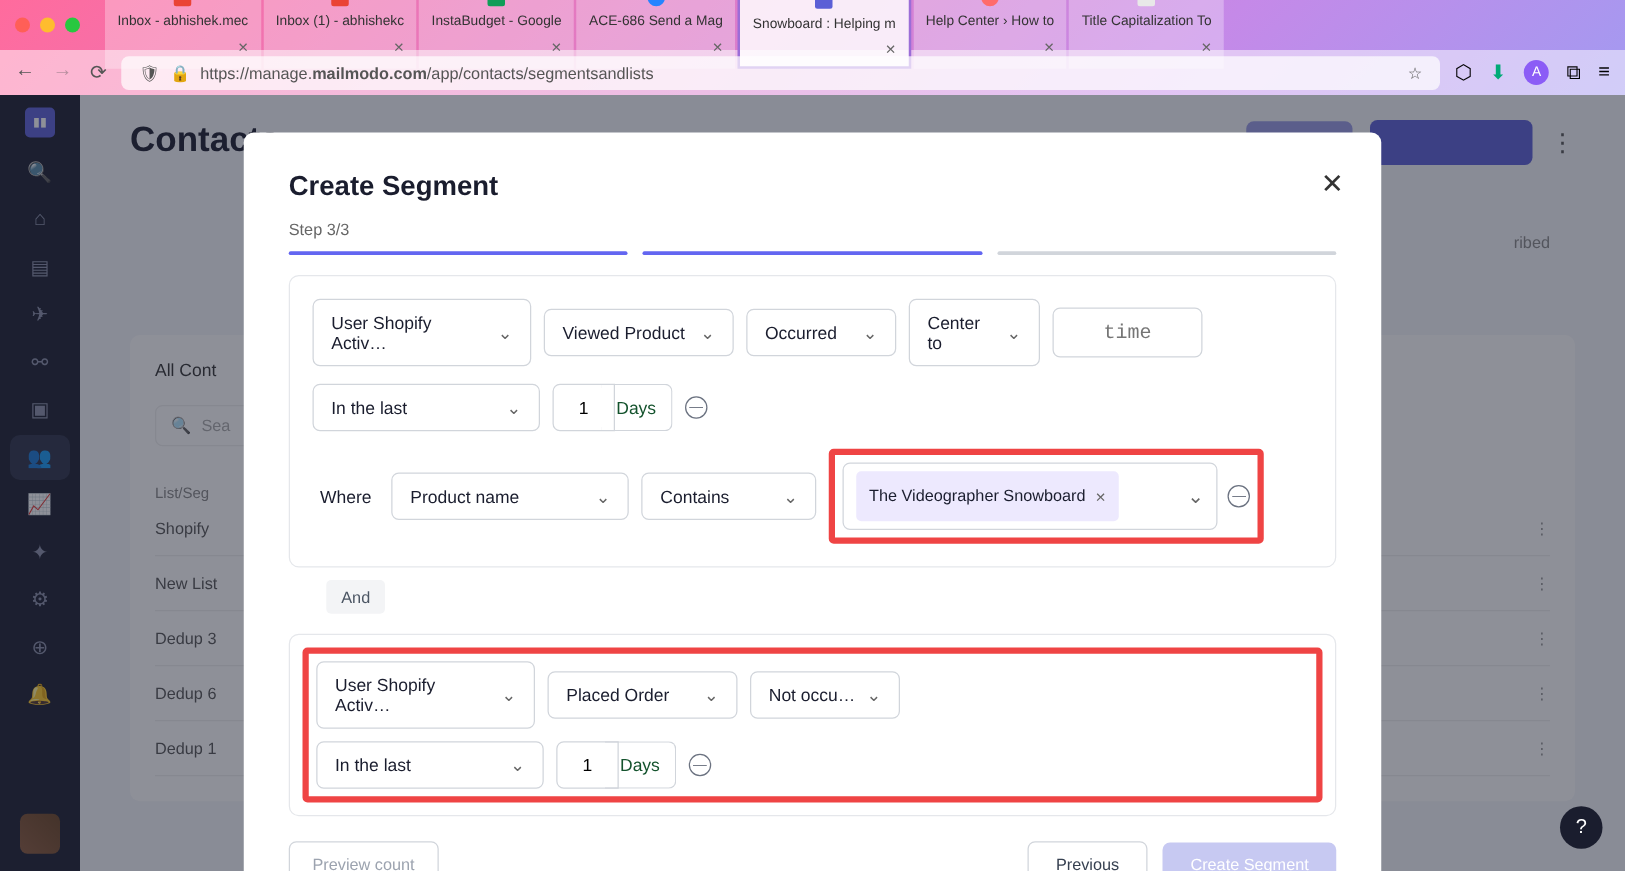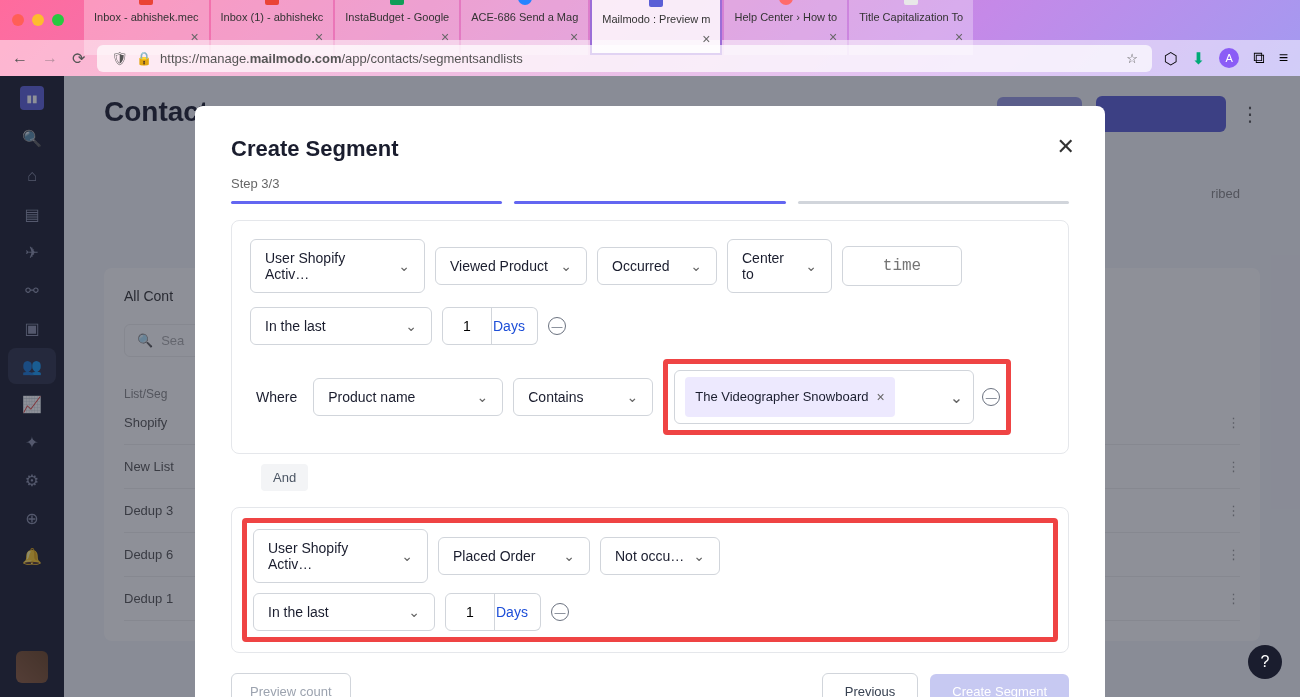--- a/index.html
+++ b/index.html
@@ -51,21 +51,21 @@
 .stepper { display: flex; gap: 12px; margin-top: 10px; }
 .step-bar { flex: 1; height: 3px; background: #d1d5db; border-radius: 2px; }
 .step-bar.done { background: #6366f1; }
 
 .condition-card { border: 1px solid #e5e7eb; border-radius: 8px; padding: 18px; margin-top: 16px; background: #fff; }
 .cond-row { display: flex; gap: 10px; align-items: center; flex-wrap: wrap; margin-bottom: 14px; }
 .cond-row:last-child { margin-bottom: 0; }
 .dd { border: 1px solid #d1d5db; border-radius: 6px; padding: 10px 14px; display: flex; align-items: center; gap: 8px; font-size: 14px; color: #1a1d2e; background: white; cursor: pointer; min-width: 0; }
 .dd-chev { margin-left: auto; color: #666; }
 .num-input { border: 1px solid #d1d5db; border-radius: 6px; padding: 10px 12px; width: 50px; font-size: 14px; text-align: center; }
-.days-label { color: #1d4ed8; font-size: 14px; padding: 10px 12px; border: 1px solid #d1d5db; border-left: none; border-radius: 0 6px 6px 0; margin-left: -11px; }
+.days-label { color: #14532d; font-size: 14px; padding: 10px 12px; border: 1px solid #d1d5db; border-left: none; border-radius: 0 6px 6px 0; margin-left: -11px; }
 .time-input { border: 1px solid #d1d5db; border-radius: 6px; padding: 10px 14px; width: 120px; font-size: 16px; text-align: center; color: #9ca3af; font-family: Liberation Mono, monospace; }
 .remove-circle { width: 18px; height: 18px; border: 1.5px solid #6b7280; border-radius: 50%; display: flex; align-items: center; justify-content: center; color: #6b7280; cursor: pointer; font-size: 11px; }
 .where-label { font-size: 14px; color: #1a1d2e; padding: 0 6px; }
 .chip { background: #ede9fe; color: #1a1d2e; padding: 12px 10px; border-radius: 4px; font-size: 13px; display: flex; align-items: flex-start; gap: 8px; }
 .chip-x { color: #666; cursor: pointer; font-size: 14px; }
 .multi-select { border: 1px solid #d1d5db; border-radius: 6px; padding: 6px 10px; display: flex; align-items: center; gap: 8px; min-width: 300px; cursor: pointer; }
 .and-connector { display: inline-block; background: #f3f4f6; color: #4b5563; padding: 6px 12px; border-radius: 4px; font-size: 13px; margin: 10px 0 0 30px; }
 .highlight-red-box { border: 5px solid #ef4444; border-radius: 4px; padding: 6px; }
 
 .modal-footer { display: flex; align-items: center; margin-top: 20px; }
@@ -101,21 +101,21 @@
         <span>InstaBudget - Google</span>
         <span class="tab-close">×</span>
       </div>
     <div class="tab">
         <span class="tab-icon" style="background:#2684ff;border-radius:50%"></span>
         <span>ACE-686 Send a Mag</span>
         <span class="tab-close">×</span>
       </div>
     <div class="tab active">
         <span class="tab-icon" style="background:#5b5fd6"></span>
-        <span>Mailmodo : Preview m</span>
+        <span>Snowboard : Helping m</span>
         <span class="tab-close">×</span>
       </div>
     <div class="tab">
         <span class="tab-icon" style="background:#ff6b6b;border-radius:50%"></span>
         <span>Help Center › How to</span>
         <span class="tab-close">×</span>
       </div>
     <div class="tab">
         <span class="tab-icon" style="background:#e8e8e8"></span>
         <span>Title Capitalization To</span>

